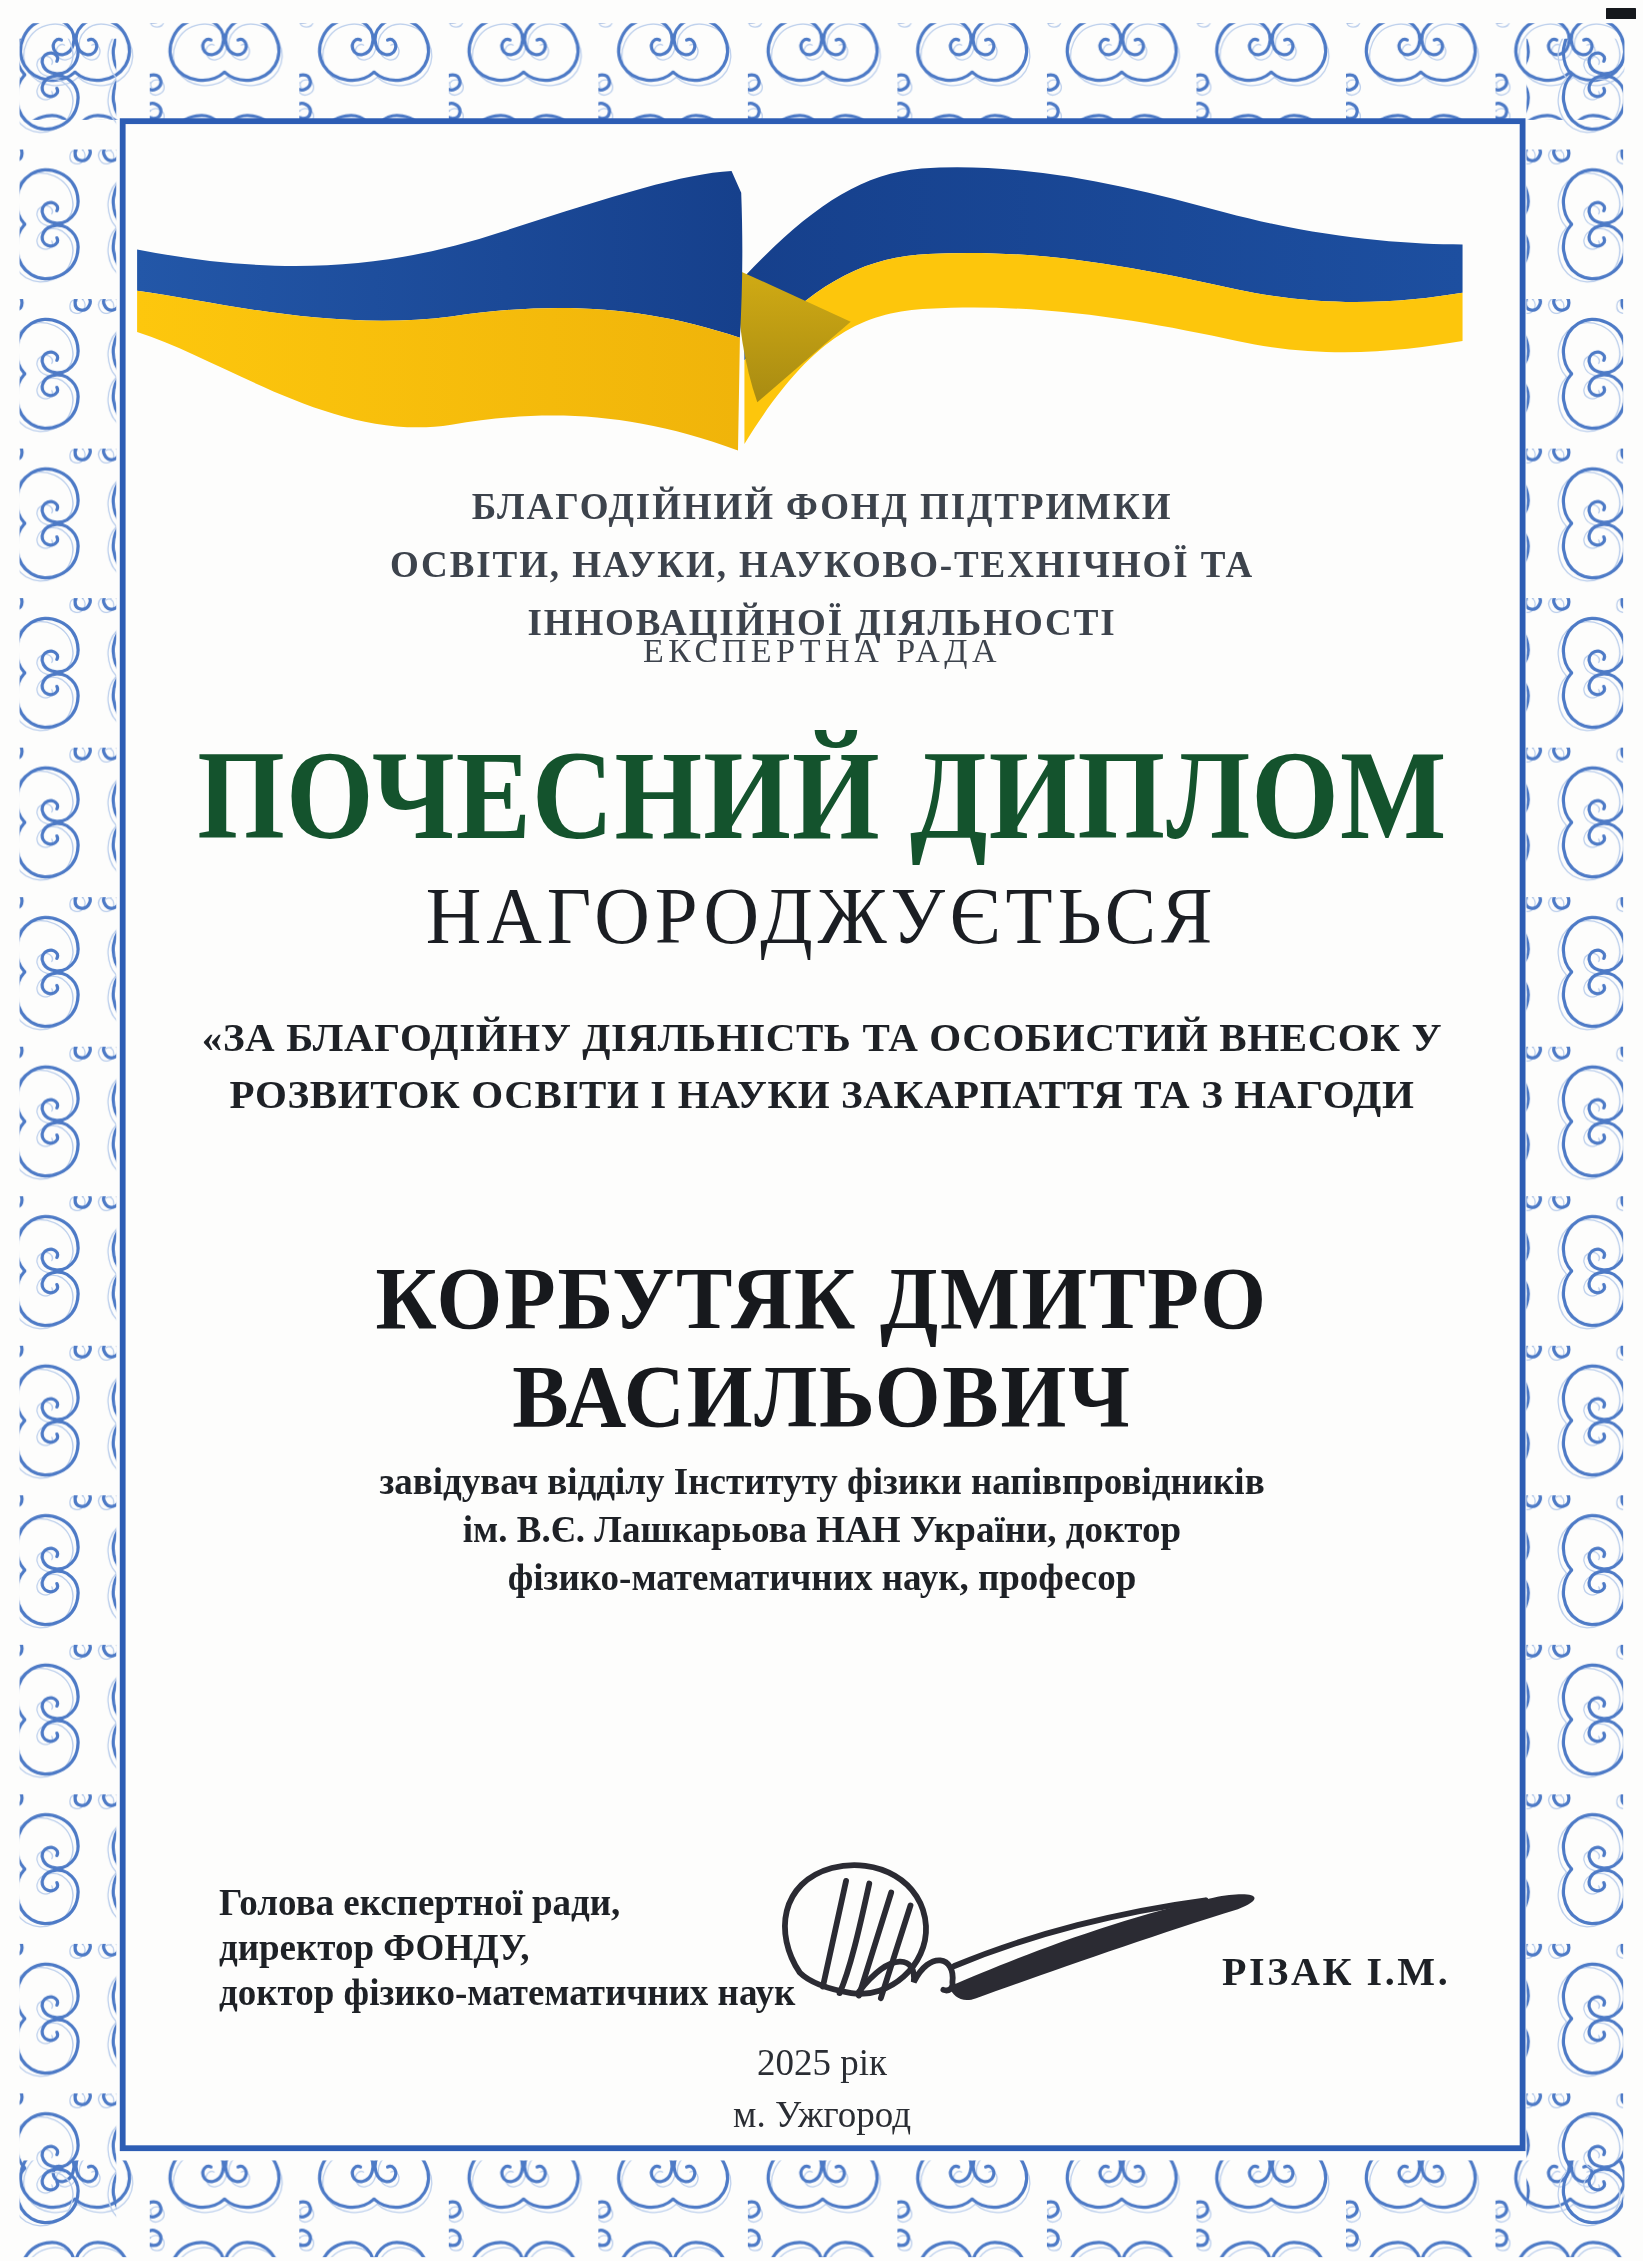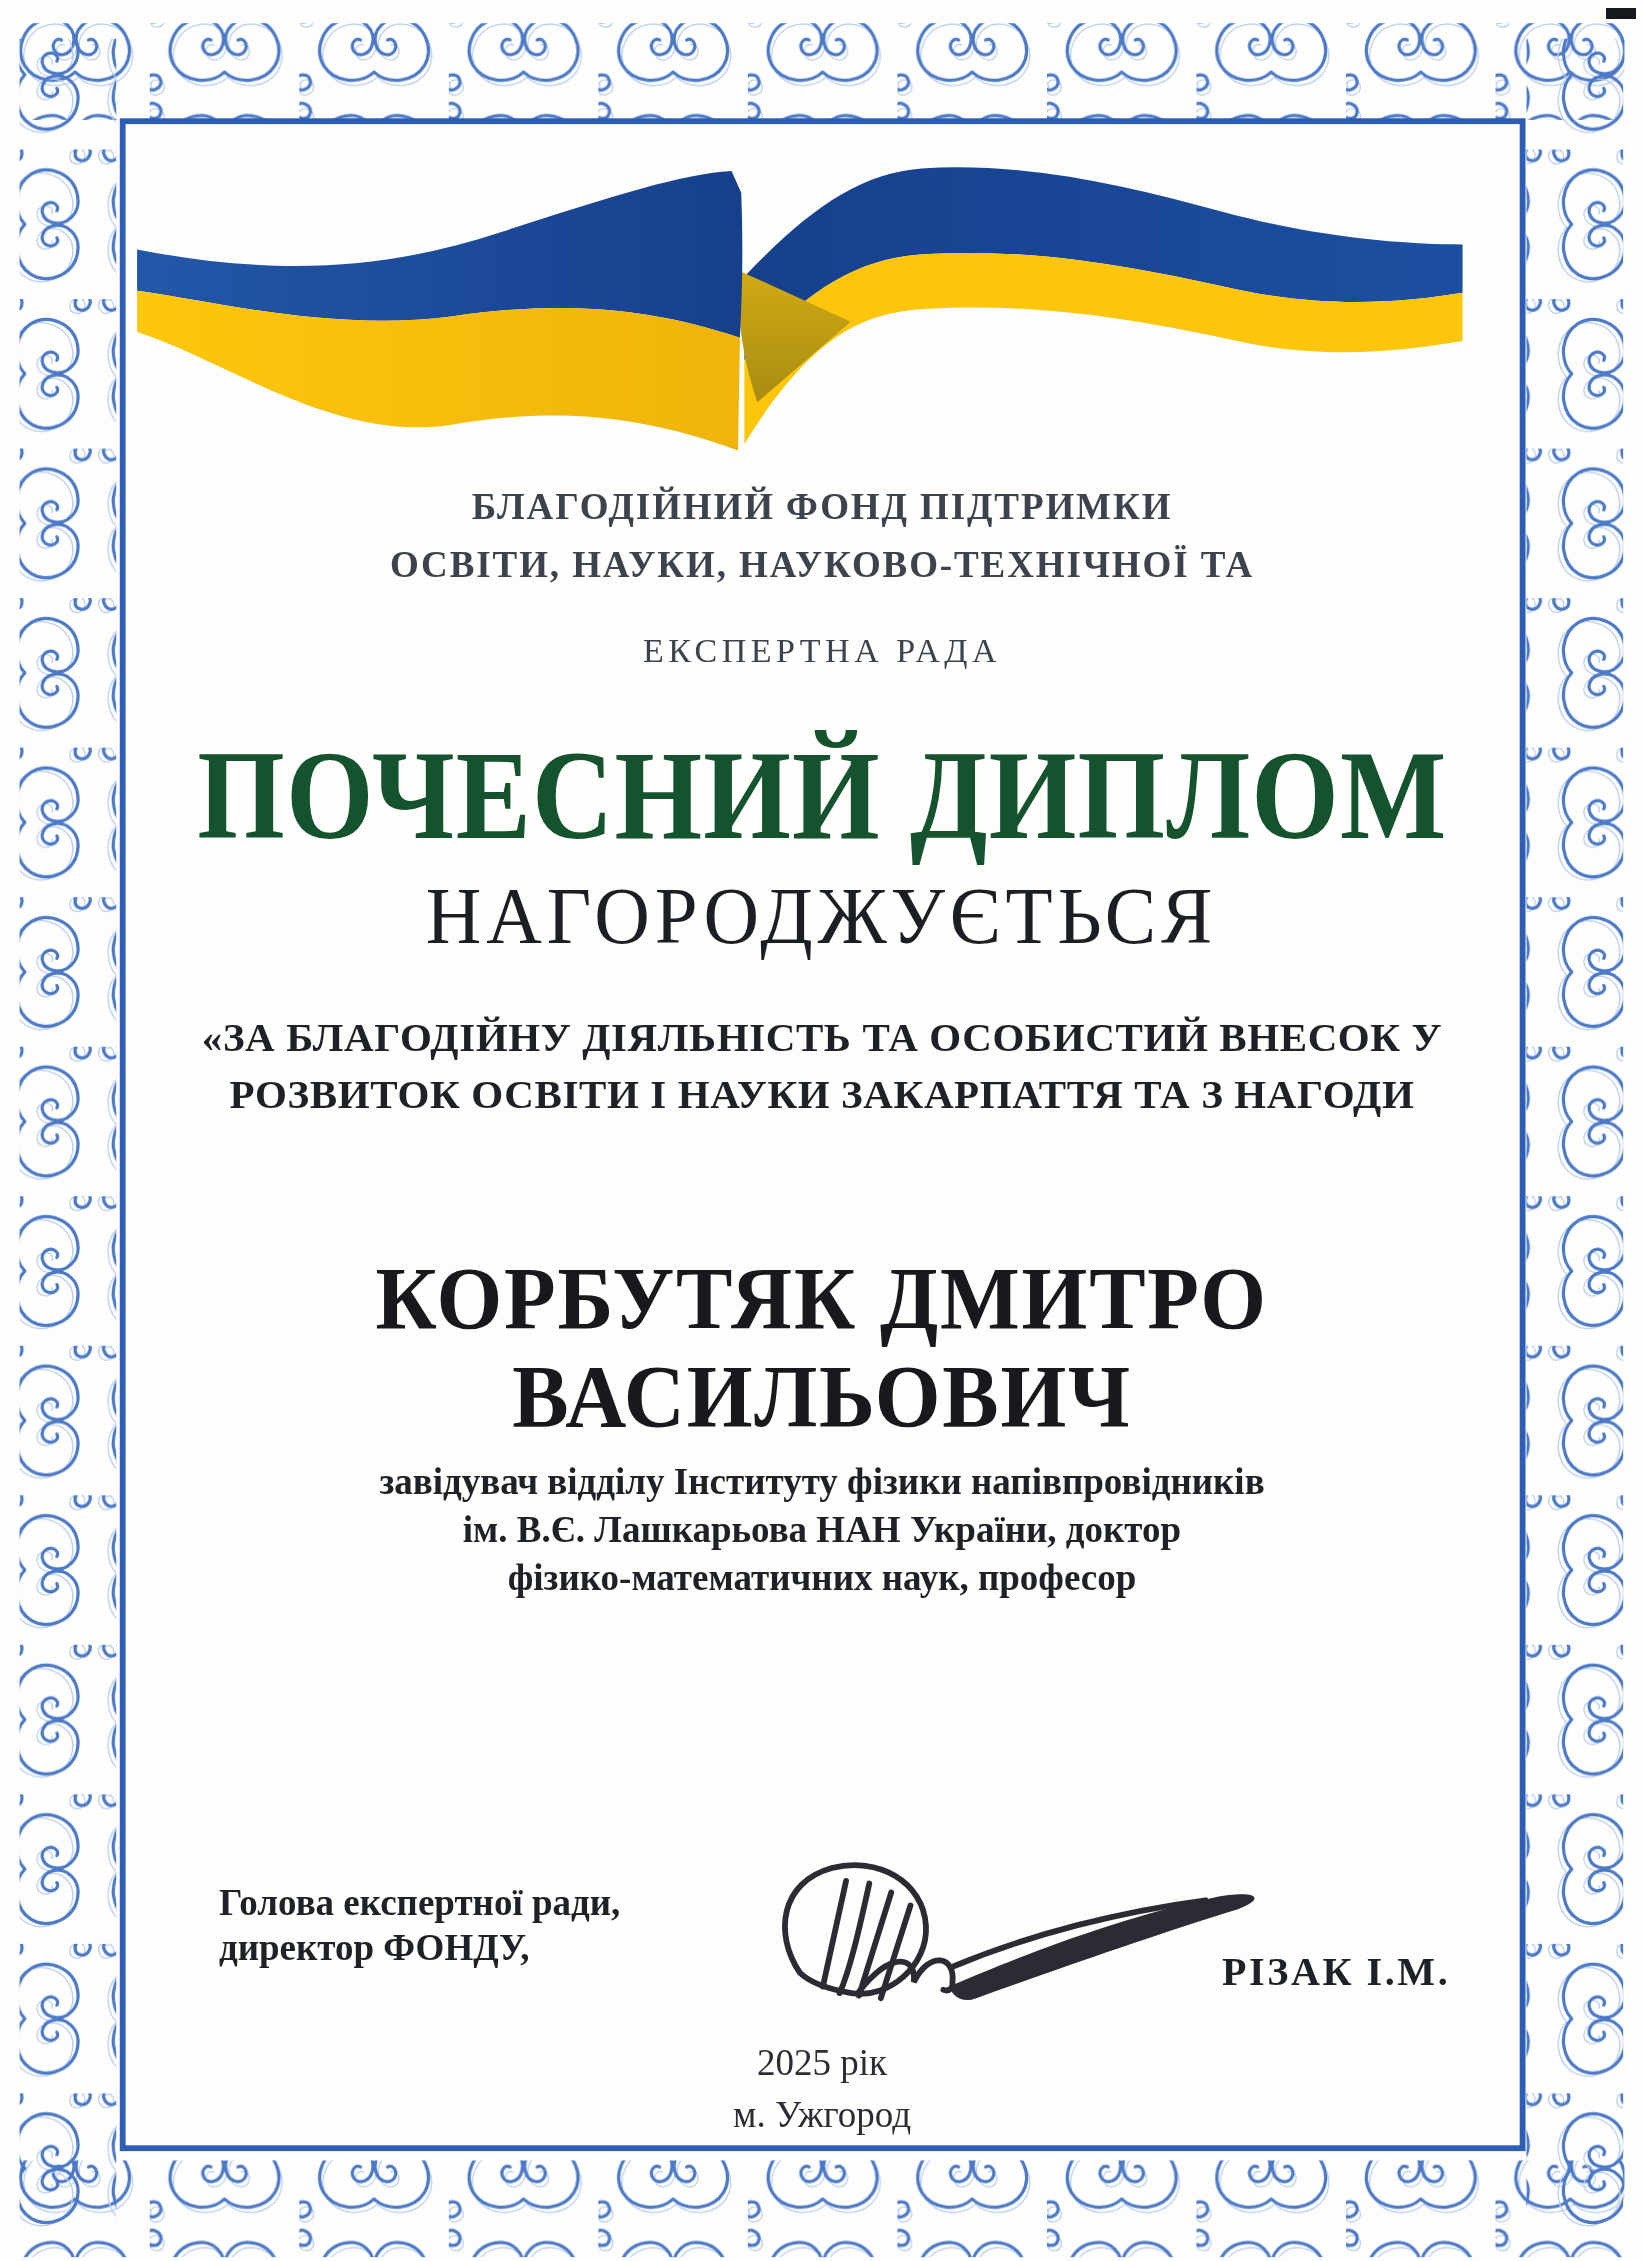--- a/index.html
+++ b/index.html
@@ -88,20 +88,21 @@
 
     <path fill="url(#un)" d="M945,185 L1120,265 L975,390 C952,325 942,245 945,185 Z"></path>
 
     <path fill="url(#blL)" d="M12,153 C230,195 400,185 580,125 C750,70 860,35 935,31 L950,65 C953,145 952,215 948,290 C800,240 660,233 500,257 C320,280 150,237 12,217 Z"></path>
     <path fill="url(#ylL)" d="M12,217 C150,237 320,280 500,257 C660,233 800,240 948,290 L945,465 C780,405 650,400 500,425 C320,453 150,325 12,281 Z"></path>
   </svg>
 
   <div class="abs ctr org-block">
     <div>БЛАГОДІЙНИЙ ФОНД ПІДТРИМКИ</div>
     <div>ОСВІТИ, НАУКИ, НАУКОВО-ТЕХНІЧНОЇ ТА</div>
+    <div>ІННОВАЦІЙНОЇ ДІЯЛЬНОСТІ</div>
   </div>
 
   <div class="abs ctr council">ЕКСПЕРТНА РАДА</div>
 
   <div class="abs ctr title">
     <span class="condense cx88">ПОЧЕСНИЙ ДИПЛОМ</span>
   </div>
 
   <div class="abs ctr awarded">
     <span class="condense cx95">НАГОРОДЖУЄТЬСЯ</span>
@@ -119,20 +120,21 @@
 
   <div class="abs ctr desc">
     <div>завідувач відділу Інституту фізики напівпровідників</div>
     <div>ім. В.Є. Лашкарьова НАН України, доктор</div>
     <div>фізико-математичних наук, професор</div>
   </div>
 
   <div class="abs signer">
     <div>Голова експертної ради,</div>
     <div>директор ФОНДУ,</div>
+    <div>доктор фізико-математичних наук</div>
   </div>
 
   <svg class="abs" style="left:761px;top:1850px" width="522" height="174" viewBox="0 0 810 270">
     <g fill="none" stroke="#2b2b33" stroke-width="9" stroke-linecap="round">
       <path d="M60,190 C20,130 30,50 110,28 C180,10 252,48 256,118 C259,178 200,232 140,222 C100,215 75,205 60,190"></path>
       <path d="M132,48 L96,212"></path>
       <path d="M168,52 C152,125 138,186 122,222"></path>
       <path d="M202,66 L152,226"></path>
       <path d="M232,86 L186,230"></path>
       <path d="M152,220 C202,155 242,165 237,205 C262,155 302,165 297,205 C299,215 291,220 283,217"></path>

